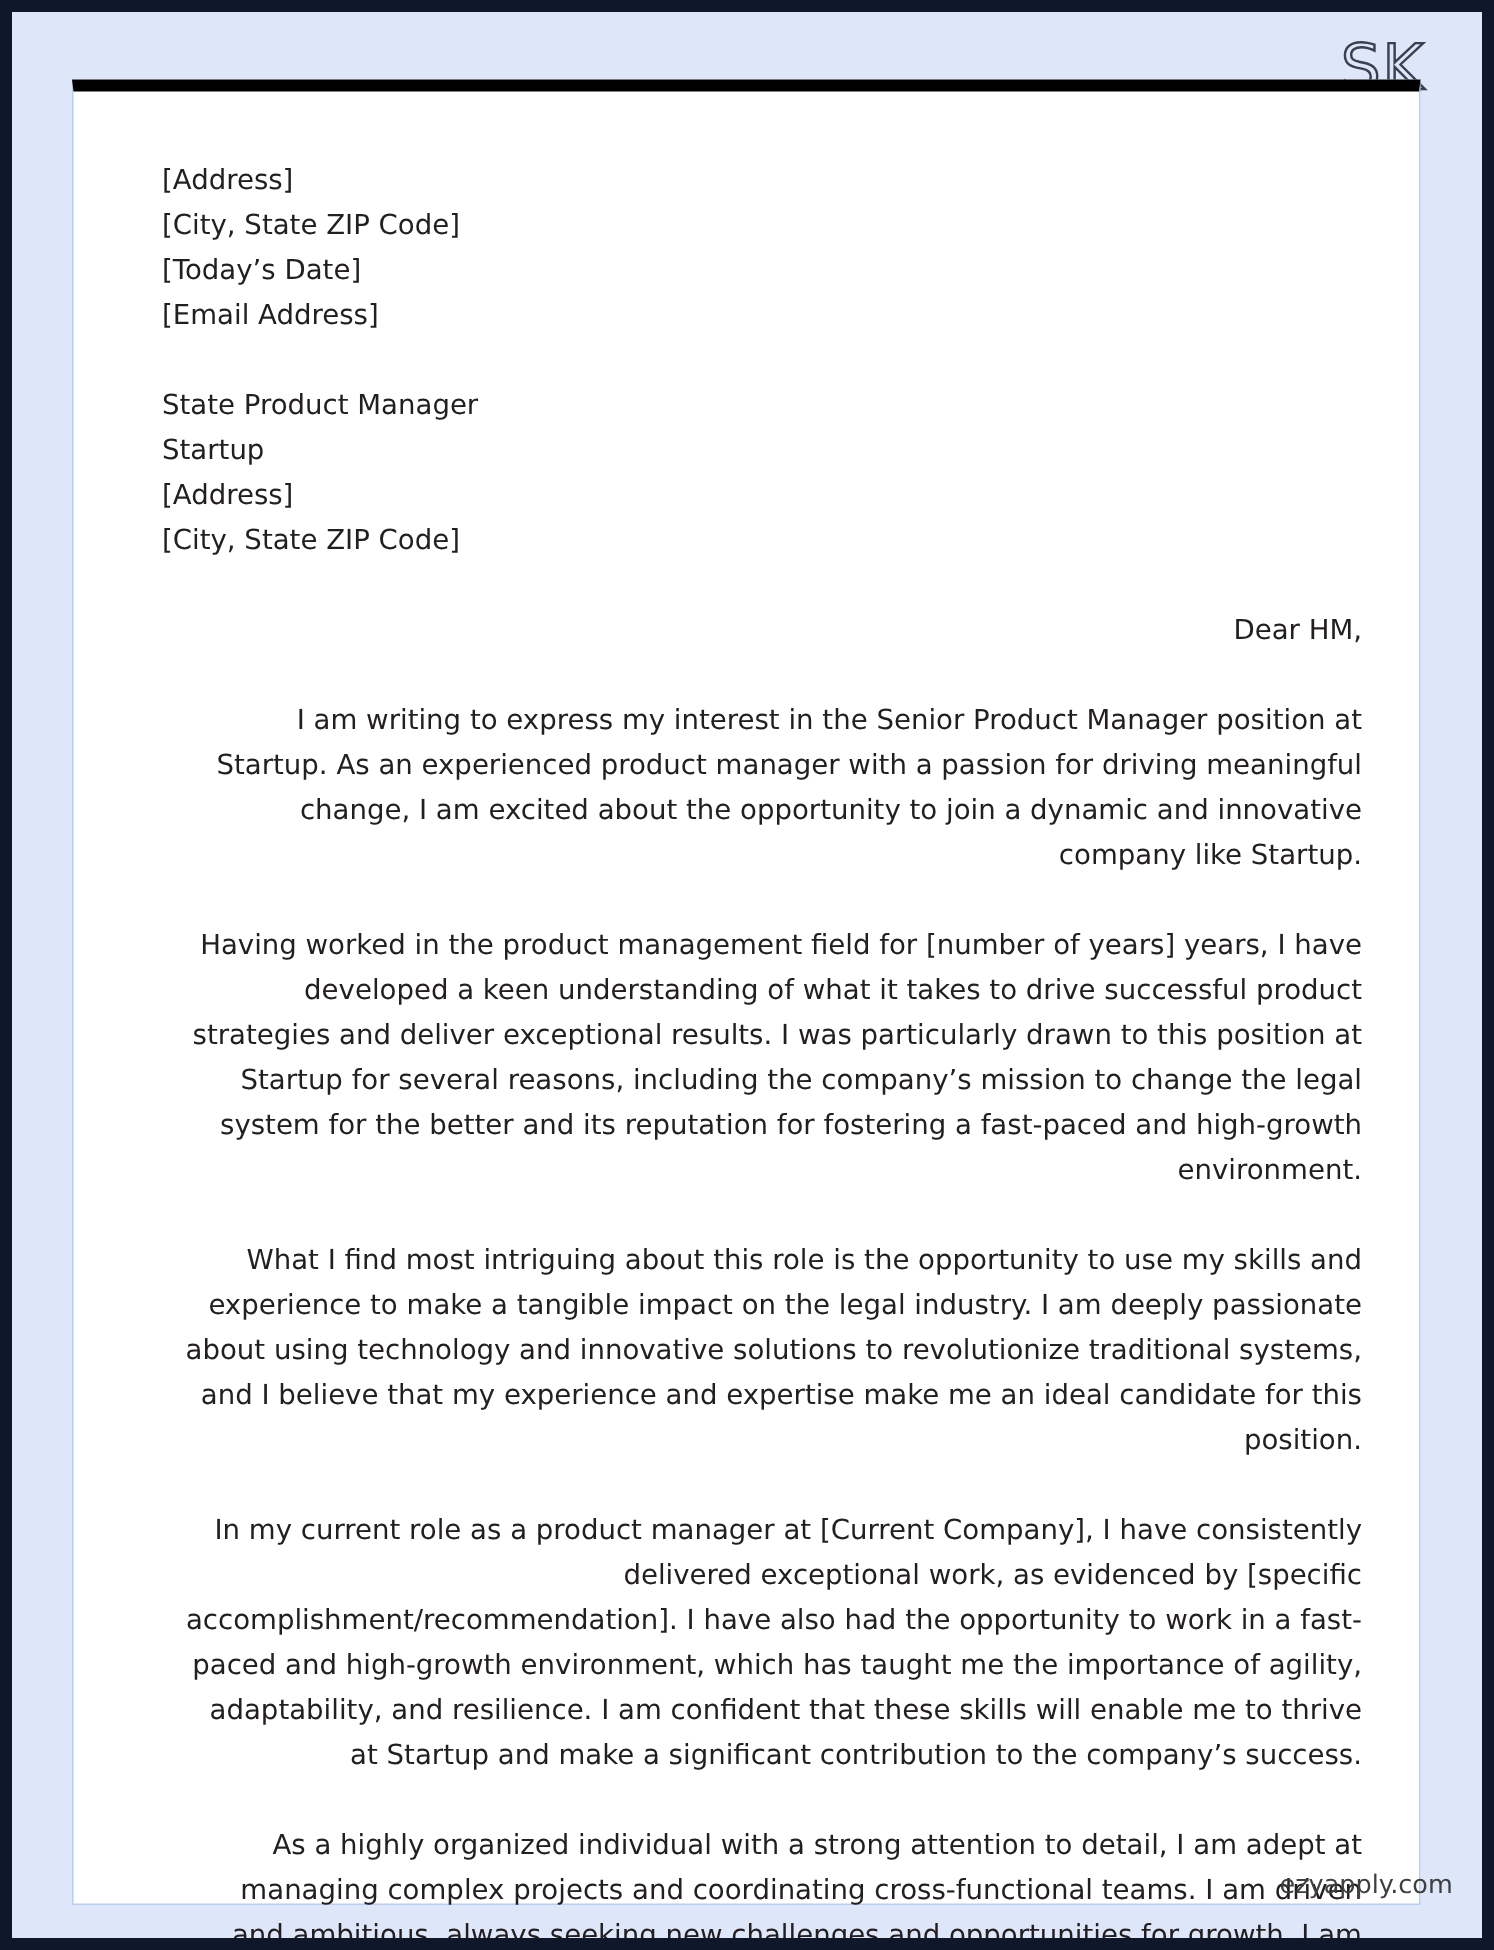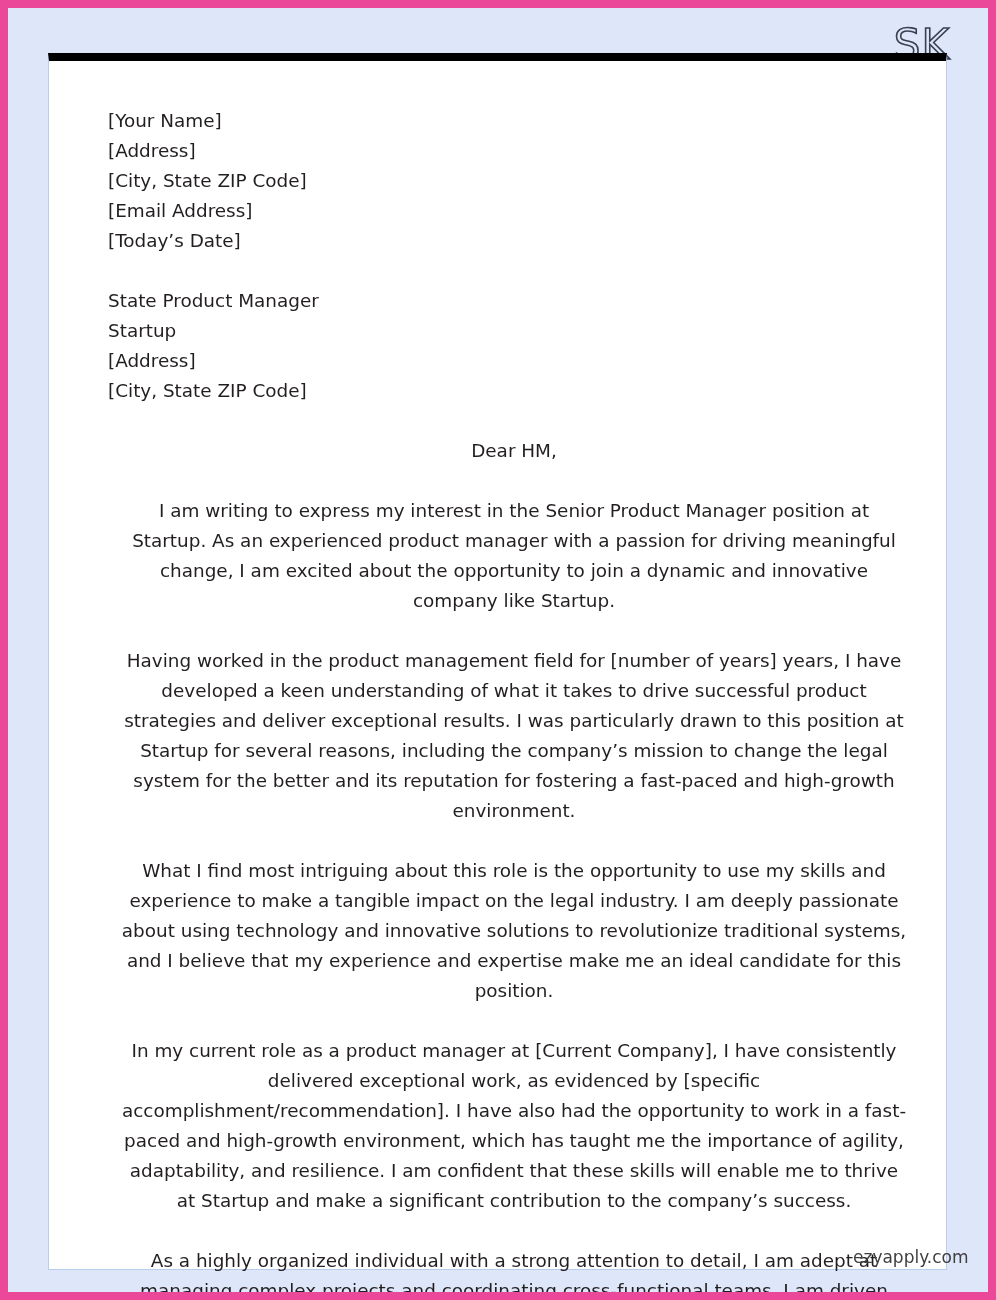--- a/index.html
+++ b/index.html
@@ -14,21 +14,21 @@
     overflow: hidden;
   }
 
   
   #app {
     position: absolute;
     left: 0;
     top: 0;
     width: 996px;
     height: 1300px;
-    background: #ec4899;
+    background: #0f172a;
     box-sizing: border-box;
   }
 
   #canvas {
     position: absolute;
     left: 8px;
     top: 8px;
     width: 980px;
     height: 1284px;
     background: #dee6fa;
@@ -85,21 +85,21 @@
     margin: 0 0 30px 0;
   }
   #letter .blk:last-child { margin-bottom: 0; }
 
   #letter .line {
     white-space: pre;
   }
 
   #letter p.para {
     margin: 0 0 30px 12px;
-    text-align: center;
+    text-align: right;
   }
 
   
   #watermark {
     position: absolute;
     left: 845px;
     top: 1239px;
     font-family: "DejaVu Sans", sans-serif;
     font-size: 17px;
     line-height: 20px;
@@ -116,25 +116,24 @@
 
   <div id="canvas">
 
     <div id="brand">SK</div>
 
     <div id="page"></div>
 
     <div id="letter">
 
       <div class="blk">
-        <div class="line">[Your Name]</div>
         <div class="line">[Address]</div>
         <div class="line">[City, State ZIP Code]</div>
+        <div class="line">[Today’s Date]</div>
         <div class="line">[Email Address]</div>
-        <div class="line">[Today’s Date]</div>
       </div>
 
       <div class="blk">
         <div class="line">State Product Manager</div>
         <div class="line">Startup</div>
         <div class="line">[Address]</div>
         <div class="line">[City, State ZIP Code]</div>
       </div>
 
       <p class="para">Dear HM,</p>

